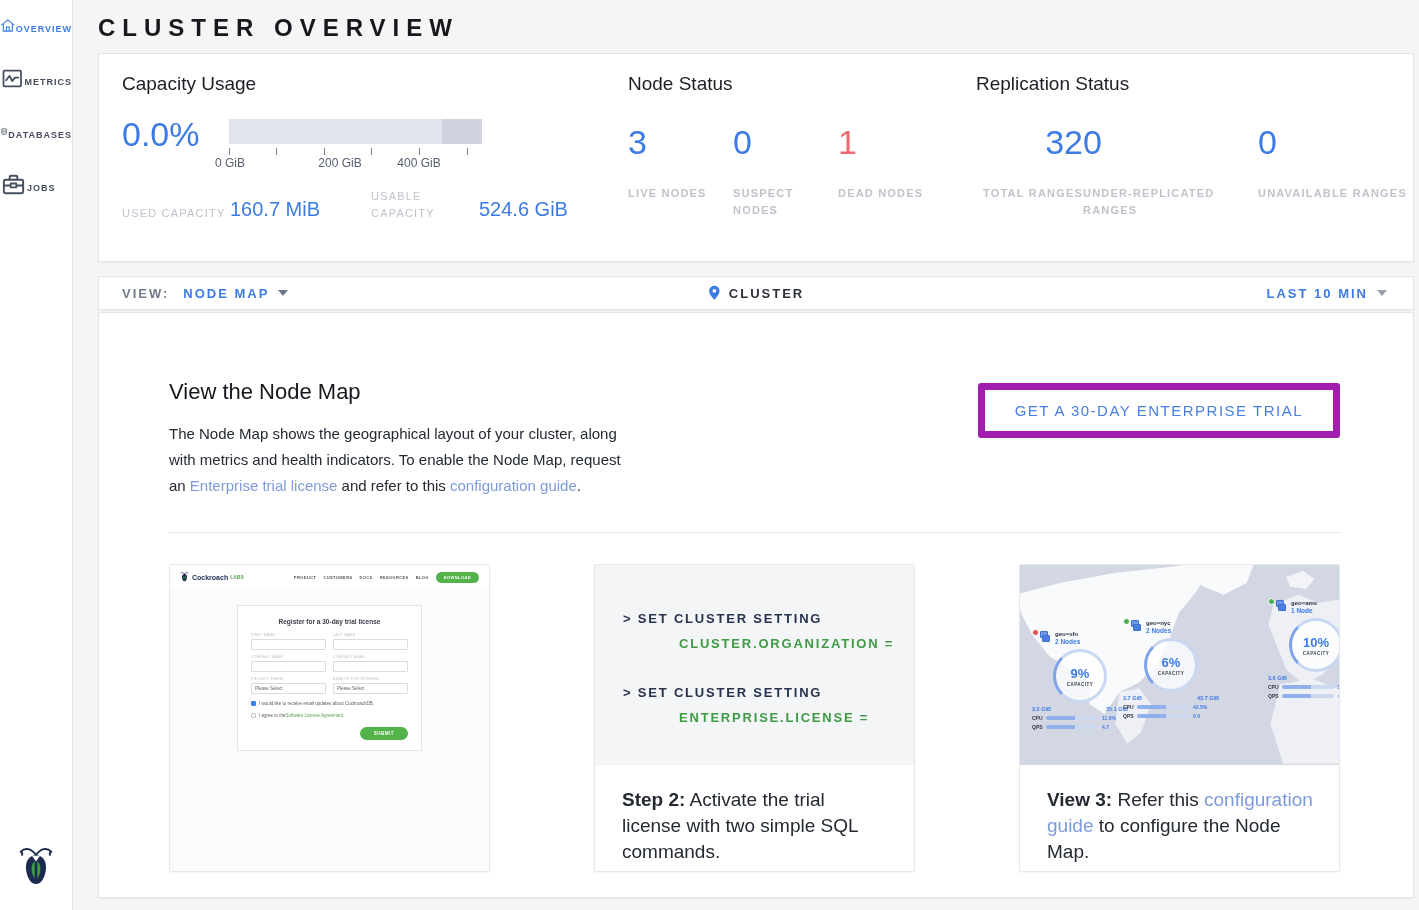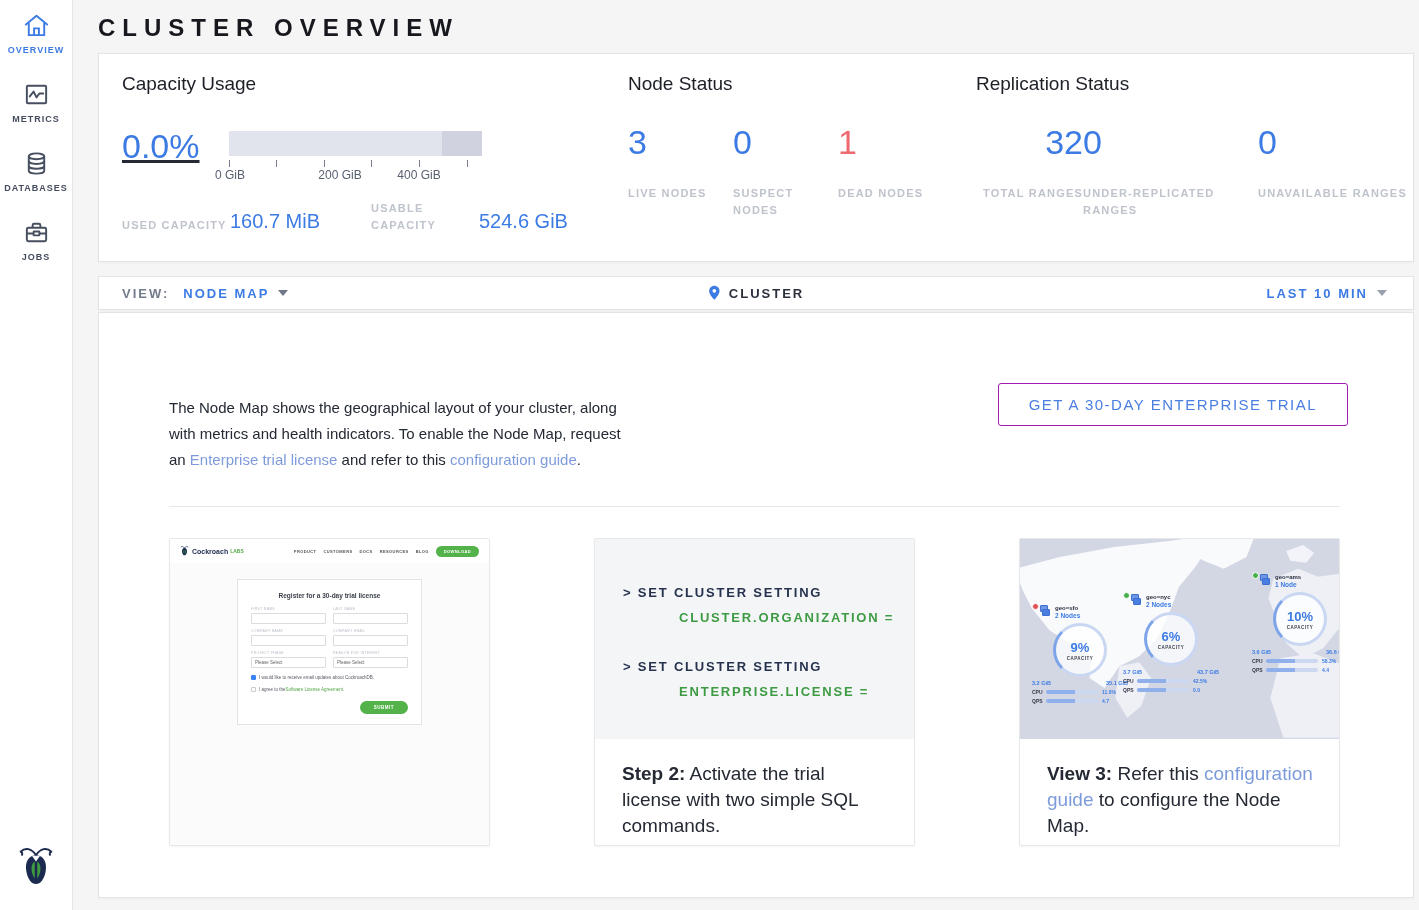--- a/index.html
+++ b/index.html
@@ -9,50 +9,50 @@
     background:#f5f5f6; color:#242933;
     display:flex;
   }
   
   .sidebar {
     width:73px; height:910px; background:#fff;
     border-right:1px solid #e4e5e9; flex:0 0 73px;
     display:flex; flex-direction:column; align-items:center;
     padding-top:12px; position:relative;
   }
-  .nav-item { display:flex; flex-direction:column; align-items:center; margin-bottom:26px; cursor:pointer; width:100%; }
+  .nav-item { display:flex; align-items:center; margin-bottom:26px; cursor:pointer; width:100%; }
   .nav-item svg { width:27px; height:27px; }
   .nav-label { font-size:9px; letter-spacing:1px; font-weight:bold; color:#454c5e; margin-top:6px; text-align:center; }
   .nav-item.active .nav-label { color:#3d7be4; }
   .sidebar-logo { position:absolute; bottom:16px; left:50%; transform:translateX(-50%); }
   
   .main { flex:1; padding:0 8px 0 25px; }
   .page-title {
     font-size:24px; font-weight:600; letter-spacing:7px; color:#16181d;
     padding:14px 0 12px 0; height:53px;
   }
   .card { background:#fff; border:1px solid #e4e4e8; box-shadow:0 1px 2px rgba(0,0,0,.04); }
   
   .summary { height:209px; display:flex; padding-top:19px; margin-bottom:14px; }
   .section-title { font-size:19px; font-weight:500; color:#1c1f26; }
   .sec-capacity { width:529px; padding-left:23px; }
   .sec-nodes { width:348px; }
   .sec-repl { flex:1; }
-  .cap-row { display:flex; margin-top:34px;text-decoration:underline; }
+  .cap-row { display:flex; margin-top:22px; }
   .cap-pct { width:107px; font-size:34px; color:#3d7be4; line-height:34px; }
   .cap-barblock { position:relative; width:253px; padding-top:2px; }
   .cap-bar { width:253px; height:25px; background:#e2e4ed; position:relative; }
   .cap-bar-seg { position:absolute; right:0; top:0; height:25px; width:16%; background:#d0d3df; }
   .cap-ticks { position:relative; height:9px; margin-top:3px; }
   .cap-ticks i { position:absolute; top:1px; width:1px; height:7px; background:#767e8f; }
   .cap-ticklabels { position:relative; height:16px; }
   .cap-ticklabels span { position:absolute; transform:translateX(-50%); font-size:12px; color:#565e70; white-space:nowrap; }
   .cap-legend { display:flex; margin-top:16px; align-items:flex-end; }
   .cap-leg-group { display:flex; align-items:flex-end; }
-  .cap-leg-label { width:108px; font-size:11px; letter-spacing:1.2px; line-height:17px; color:#bfc3cc; font-weight:bold; }
+  .cap-leg-label { width:108px; font-size:11px; letter-spacing:1.2px; line-height:17px; color:#bfc3cc; font-weight:normal; }
   .cap-leg-value { font-size:20px; color:#3d7be4; padding-bottom:1px; width:141px; }
   .stat-row { display:flex; margin-top:30px; }
   .stat-col .stat-num { font-size:34px; line-height:34px; color:#3d7be4; }
   .stat-col .stat-num.red { color:#ef6a70; }
   .stat-col .stat-label { margin-top:26px; font-size:11px; letter-spacing:1.2px; line-height:17px; color:#bfc3cc; font-weight:bold; max-width:150px; }
   .sec-nodes .stat-col:nth-child(1){ width:105px; } .sec-nodes .stat-col:nth-child(2){ width:105px; }
   .sec-repl .stat-col:nth-child(1){ width:107px;text-align:right; } .sec-repl .stat-col:nth-child(2){ width:175px; }
   
   .viewbar {
     height:34px; margin-bottom:2px; position:relative;
@@ -65,22 +65,22 @@
   .caret.light { border-top-color:#9aa1ae; }
   .vb-center { position:absolute; left:50%; transform:translateX(-50%); display:flex; align-items:center; color:#2b303b; }
   .vb-center svg { margin-right:8px; }
   .vb-right { margin-left:auto; color:#3d7be4; display:flex; align-items:center; cursor:pointer; }
   
   .panel { height:586px; position:relative; padding:66px 73px 0 70px; }
   .panel-h { font-size:22px; font-weight:500; color:#16181d; }
   .panel-p { margin-top:16px; width:462px; font-size:15px; line-height:26px; color:#242933; }
   .panel-p a, .caption a { color:#7d9bdb; text-decoration:none; cursor:pointer; }
   .trial-btn {
-    position:absolute; top:70px; right:65px;
-    background:#fff; border:1px solid #a21caf; border-radius:3px;
+    position:absolute; top:70px; right:73px;
+    background:#fff; border:7px solid #a21caf; border-radius:3px;
     color:#4a7ee0; font-size:15px; letter-spacing:1.5px; font-weight:500;
     padding:12px 30px; cursor:pointer; font-family:inherit;
   }
   .divider { border:none; border-top:1px solid #e7e7e9; margin-top:33px; }
   .cards-row { display:flex; margin-top:31px; }
   .step-card { width:321px; height:308px; background:#fff; border:1px solid #e7e8ea; box-shadow:0 1px 2px rgba(0,0,0,.05); border-radius:2px; overflow:hidden; }
   .step-card + .step-card { margin-left:104px; }
   .step-img { height:200px; position:relative; overflow:hidden; }
   .caption { padding:22px 26px 0 27px; font-size:19px; line-height:26px; color:#242933; }
   .caption b { font-weight:bold; }
@@ -279,20 +279,21 @@
       </svg>
       <span>CLUSTER</span>
     </span>
     <span class="vb-right">
       <span>LAST 10 MIN</span>
       <span class="caret light"></span>
     </span>
   </section>
 
   <section class="card panel">
+    <h2 class="panel-h">View the Node Map</h2>
     <p class="panel-p"><span>The Node Map shows the geographical layout of your cluster, along with metrics and health indicators. To enable the Node Map, request an</span>
       <a>Enterprise trial license</a>
       <span>and refer to this</span>
       <a>configuration guide</a><span>.</span></p>
     <button class="trial-btn">GET A 30-DAY ENTERPRISE TRIAL</button>
     <hr class="divider">
 
     <div class="cards-row">
 
       <div class="step-card">
@@ -455,21 +456,21 @@
               </div>
             <div class="nm-row">
                 <span class="lbl">QPS</span>
                 <span class="nm-bar">
                   <i></i>
                 </span>
                 <span class="val">0.0</span>
               </div>
           </div>
 
-          <div class="nm-marker" style="left:232px; top:35px;">
+          <div class="nm-marker" style="left:248px; top:35px;">
             <div class="nm-head">
               <span class="nm-dot" data-status="green"></span>
               <span class="nm-cubes">
                   <i></i>
                   <i></i>
                 </span>
               <span>
                   <div class="nm-name">geo=ams</div>
               <div class="nm-nodes">1 Node</div>
                 </span>

